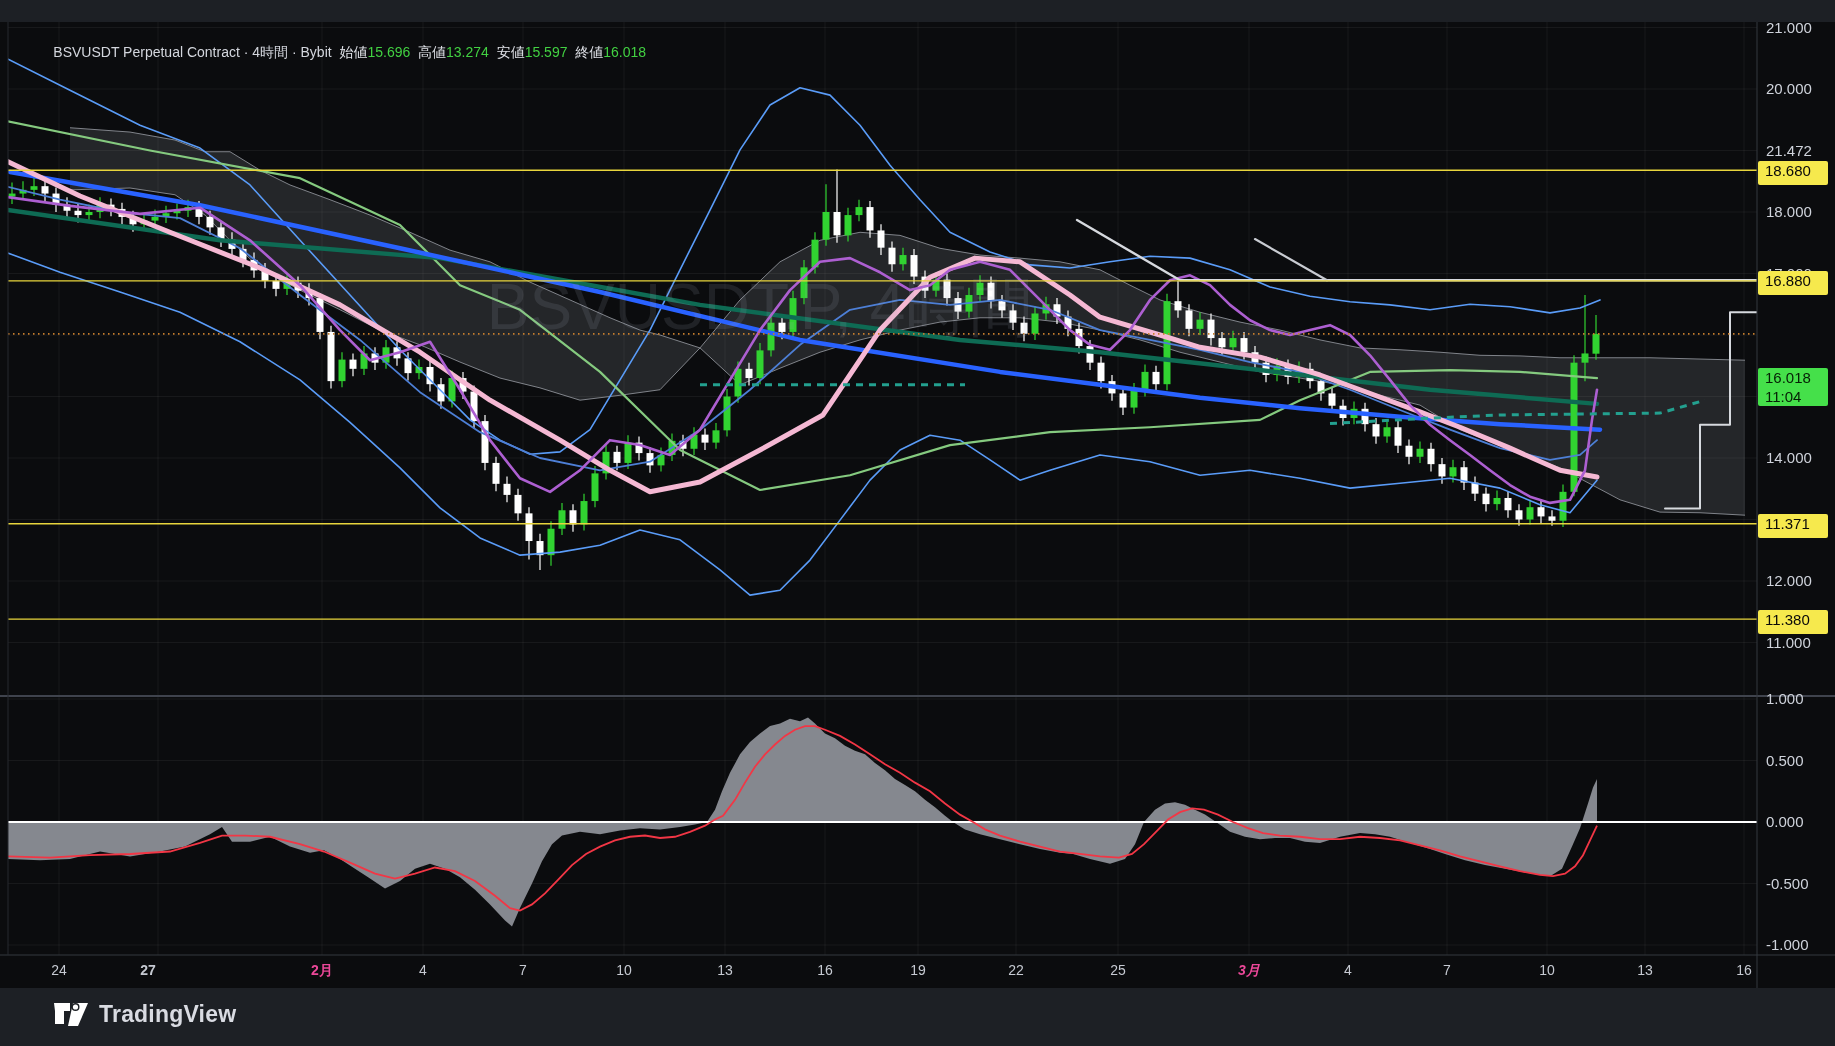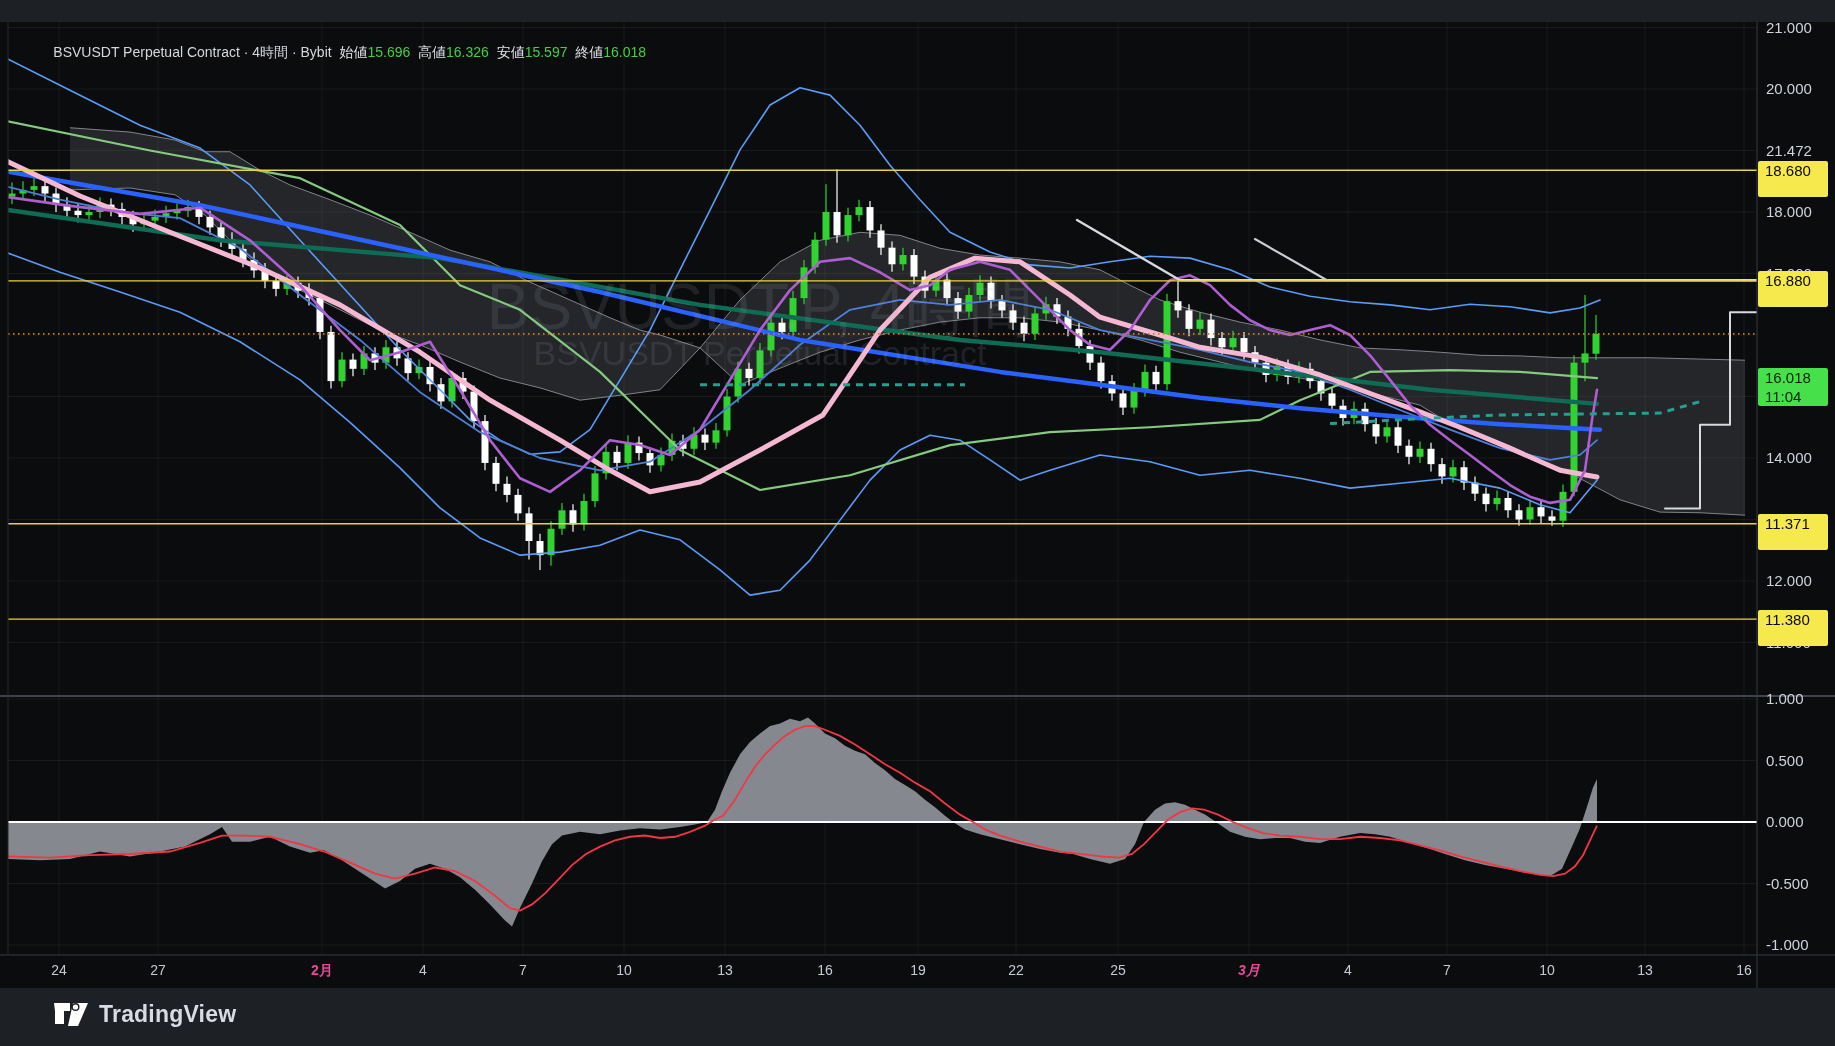--- a/index.html
+++ b/index.html
@@ -12,21 +12,21 @@
   #legend{position:absolute;left:30px;top:6px;font-size:14px;color:#d4d7de;white-space:pre;z-index:5;}
   #legend .val{color:#42d142;}
   #legend .lbl{color:#e2e4ea;}
   .watermark{position:absolute;left:760px;transform:translateX(-50%);color:rgba(165,170,185,0.14);
     z-index:1;white-space:nowrap;pointer-events:none;}
   #wm1{top:242px;font-size:64px;font-weight:normal;}
   #wm2{top:312px;font-size:34px;}
   .ptick{position:absolute;left:1766px;width:66px;height:18px;font-size:15px;color:#cfd3db;z-index:4;}
   .ttick{position:absolute;top:962px;transform:translateX(-50%);font-size:14px;color:#c6cad2;z-index:4;}
   .ttick.bold{font-weight:bold;color:#ec4899;}
-  .badge{position:absolute;left:1758px;width:70px;height:36px;font-size:15px;line-height:19px;
+  .badge{position:absolute;left:1758px;width:70px;height:24px;font-size:15px;line-height:19px;
     color:#0a0a0a;text-align:left;padding-left:7px;box-sizing:border-box;z-index:6;border-radius:2px;}
   .badge.yellow{background:#f6e94d;}
   #closebadge{position:absolute;left:1758px;width:70px;background:#45e04a;color:#062006;z-index:7;
     font-size:15px;line-height:19px;padding-left:7px;box-sizing:border-box;border-radius:2px;}
   #footer{position:absolute;left:0;top:988px;width:1835px;height:58px;background:#1d2025;margin-left:20px;}
   #tvlogo{position:absolute;left:33px;top:12px;display:flex;align-items:center;gap:10px;}
   #tvlogo .brand{color:#d9dbe2;font-size:23px;font-weight:bold;letter-spacing:0.2px;}
 </style>
 </head>
 <body>
@@ -405,25 +405,24 @@
           <polygon points="8,822 8,858.9 40,860.13 70,858.9 100,851.52 130,856.44 160,851.52 185,846.6 210,834.3 222,826.92 232,841.68 250,841.68 270,836.76 290,846.6 310,852.75 324,850.29 340,858.9 355,868.74 370,878.58 385,888.42 400,881.04 415,868.74 430,863.82 445,868.74 460,877.35 475,889.65 490,904.41 505,920.4 512,926.55 520,908.1 532,883.5 542,861.36 552,844.14 562,835.53 580,831.84 600,834.3 620,830.61 640,828.15 660,829.38 680,826.92 695,824.46 707,822 715,809.7 722,791.25 730,772.8 740,754.35 750,742.05 760,733.44 770,726.06 780,723.6 790,718.6800000000001 800,721.14 808,717.45 815,723.6 825,733.44 835,738.36 845,745.74 855,750.66 865,754.35 875,762.96 885,770.34 895,778.95 905,785.1 915,791.25 925,799.86 935,807.24 945,815.85 953,822 965,829.38 980,834.3 1000,839.22 1020,844.14 1040,849.06 1060,852.75 1073,853.98 1090,858.9 1110,863.82 1125,858.9 1135,844.14 1144,822 1155,809.7 1165,803.55 1175,802.32 1185,804.78 1195,809.7 1205,814.62 1216,822 1230,831.84 1245,836.76 1260,839.22 1275,837.99 1290,837.99 1305,841.68 1320,842.91 1340,836.76 1360,833.07 1375,834.3 1390,836.76 1410,842.91 1430,849.06 1445,853.98 1465,860.13 1485,865.05 1505,868.74 1525,872.43 1540,874.89 1552,874.89 1562,868.74 1572,846.6 1580,828.15 1588,803.55 1593,787.56 1597,778.95 1597,822" fill="#85888f"></polygon>
           <line x1="8" y1="822" x2="1757" y2="822" stroke="#ffffff" stroke-width="2"></line>
           <polyline points="8,856.44 50,857.67 90,855.21 130,853.98 170,851.52 200,842.91 222,835.53 245,835.53 270,836.76 300,844.14 324,851.52 350,862.59 375,873.66 395,878.58 415,873.66 435,867.51 455,871.2 475,881.04 495,895.8 510,908.1 520,910.56 532,904.41 545,893.34 558,879.81 572,865.05 586,853.98 600,846.6 615,840.45 630,836.76 645,835.53 660,837.99 675,836.76 690,831.84 705,825.69 715,819.54 723,815.85 735,799.86 745,782.64 755,766.65 765,754.35 775,744.51 785,735.9 795,729.75 805,726.06 815,726.06 825,729.75 840,735.9 855,744.51 870,754.35 885,764.19 900,772.8 915,782.64 930,791.25 945,803.55 960,814.62 973,822 985,829.38 1000,835.53 1020,841.68 1040,846.6 1060,851.52 1080,853.98 1100,856.44 1119,857.67 1132,853.98 1144,844.14 1156,831.84 1168,819.54 1180,812.16 1192,808.47 1204,809.7 1218,814.62 1233,822 1248,828.15 1263,833.07 1280,835.53 1300,836.76 1320,839.22 1340,839.22 1360,836.76 1380,837.99 1400,840.45 1420,845.37 1440,850.29 1460,856.44 1480,861.36 1500,866.28 1520,871.2 1540,874.89 1553,876.12 1565,873.66 1575,866.28 1583,855.21 1590,840.45 1597,825.69" fill="none" stroke="#f23645" stroke-width="1.8"></polyline>
         </g>
         <line x1="1757" y1="22" x2="1757" y2="988" stroke="#34383f" stroke-width="1"></line>
         <line x1="0" y1="955" x2="1835" y2="955" stroke="#34383f" stroke-width="1"></line>
         <line x1="8" y1="22" x2="8" y2="955" stroke="#26282e" stroke-width="1"></line>
       </svg>
 
     <div id="legend">
-      <span>BSVUSDT Perpetual Contract · 4時間 · Bybit</span><span id="ohlcvals"><span class="lbl">  始値</span><span class="val">15.696</span><span class="lbl">  高値</span><span class="val">16.326</span><span class="lbl">  安値</span><span class="val">15.597</span><span class="lbl">  終値</span><span class="val">16.018</span></span>
+      <span>BSVUSDT Perpetual Contract · 4時間 · Bybit</span><span id="ohlcvals"><span class="lbl">  始値</span><span class="val">15.696</span><span class="lbl">  高値</span><span class="val">13.274</span><span class="lbl">  安値</span><span class="val">15.597</span><span class="lbl">  終値</span><span class="val">16.018</span></span>
     </div>
 
     <div id="wm1" class="watermark">BSVUSDT.P, 4時間</div>
-    <div id="wm2" class="watermark">BSVUSDT Perpetual Contract</div>
 
     <div id="priceaxis">
         <div class="ptick" style="top: -3.5px;">21.000</div>
         <div class="ptick" style="top: 58px;">20.000</div>
         <div class="ptick" style="top: 119.5px;">21.472</div>
         <div class="ptick" style="top: 181px;">18.000</div>
         <div class="ptick" style="top: 242.5px;">17.000</div>
         <div class="ptick" style="top: 365.5px;">15.000</div>
         <div class="ptick" style="top: 427px;">14.000</div>
         <div class="ptick" style="top: 550px;">12.000</div>
@@ -433,21 +432,21 @@
         <div class="ptick" style="top: 791px;">0.000</div>
         <div class="ptick" style="top: 852.5px;">-0.500</div>
         <div class="ptick" style="top: 914px;">-1.000</div>
         <div class="badge yellow" style="top: 138.68px;">18.680</div>
         <div class="badge yellow" style="top: 249.38px;">16.880</div>
         <div class="badge yellow" style="top: 492.305px;">11.371</div>
         <div class="badge yellow" style="top: 587.63px;">11.380</div>
       </div>
     <div id="timeaxis">
         <div class="ttick" style="left: 59px; top: 940px;">24</div>
-        <div class="ttick" style="left: 158px; top: 940px;">27</div>
+        <div class="ttick" style="left: 148px; top: 940px; font-weight: bold;">27</div>
         <div class="ttick bold" style="left: 322px; top: 940px;">2月</div>
         <div class="ttick" style="left: 423px; top: 940px;">4</div>
         <div class="ttick" style="left: 523px; top: 940px;">7</div>
         <div class="ttick" style="left: 624px; top: 940px;">10</div>
         <div class="ttick" style="left: 725px; top: 940px;">13</div>
         <div class="ttick" style="left: 825px; top: 940px;">16</div>
         <div class="ttick" style="left: 918px; top: 940px;">19</div>
         <div class="ttick" style="left: 1016px; top: 940px;">22</div>
         <div class="ttick" style="left: 1118px; top: 940px;">25</div>
         <div class="ttick bold" style="left: 1249px; top: 940px; font-style: italic;">3月</div>

